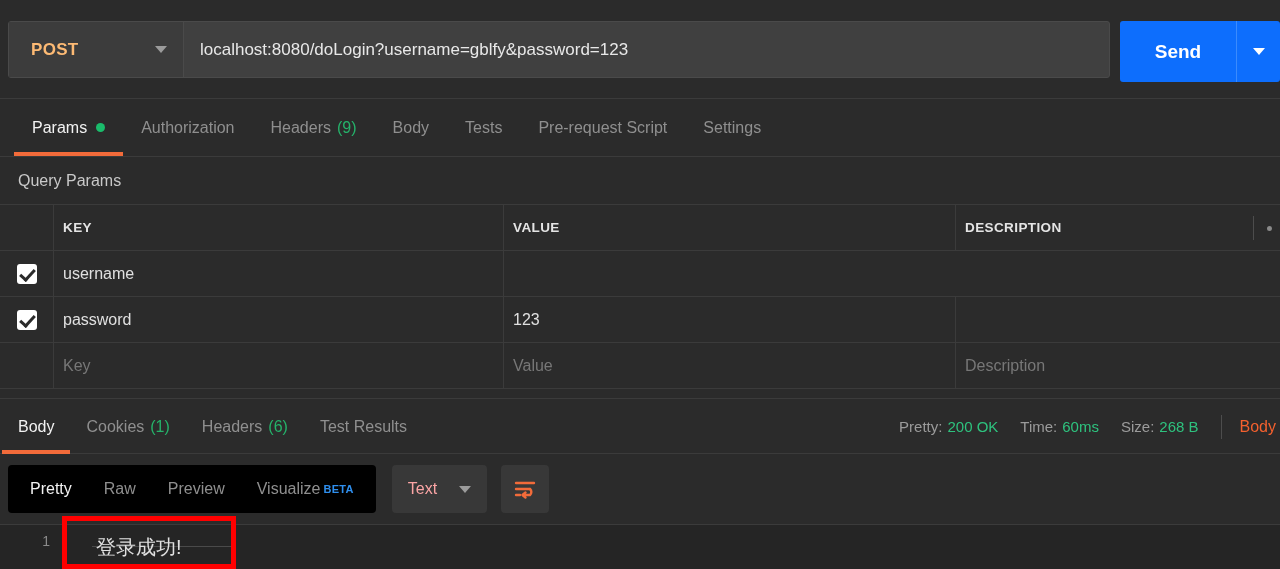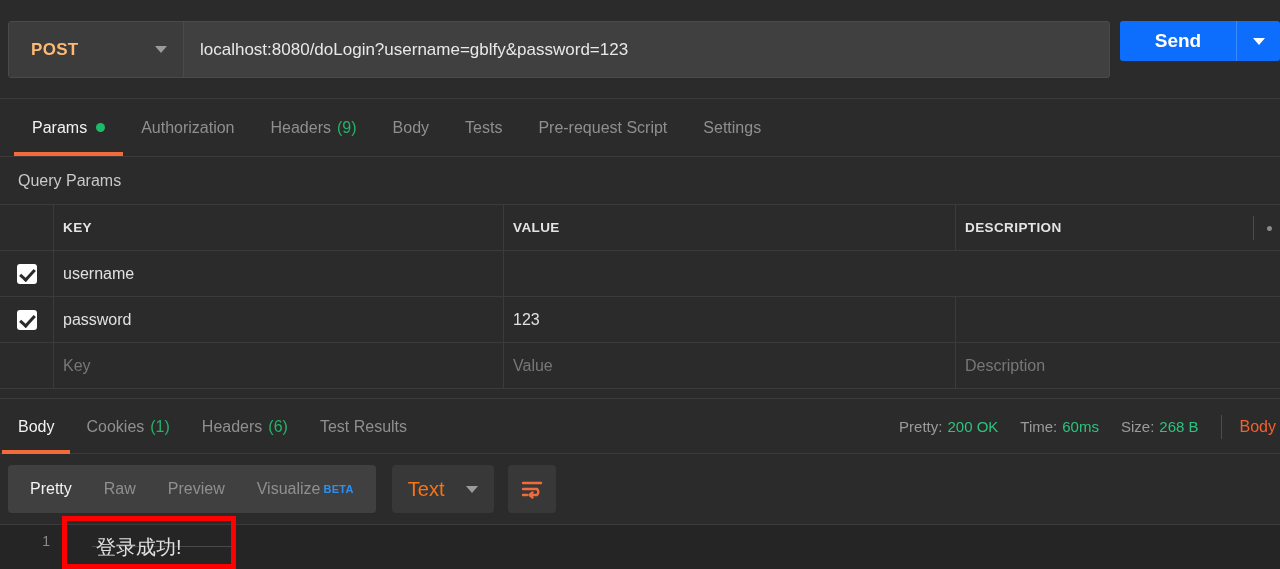--- a/index.html
+++ b/index.html
@@ -47,21 +47,21 @@
   .url-input-wrap {
     flex: 1; display: flex; align-items: center;
     padding-left: 16px; overflow: hidden;
   }
   .url-text {
     color: #e8e8e8; font-size: 17px;
     white-space: nowrap; overflow: hidden;
   }
   .send-group {
     position: absolute; left: 1120px; top: 21px;
-    width: 160px; height: 40px;
+    width: 160px; height: 61px;
     display: flex; border-radius: 3px; overflow: hidden;
   }
   .send-btn {
     flex: 1; background: #0d6efd;
     display: flex; align-items: center; justify-content: center;
     color: #fff; font-size: 19px; font-weight: bold;
     cursor: pointer;
   }
   .send-caret {
     width: 44px; background: #0d6efd;
@@ -207,38 +207,38 @@
   }
 
   
   .body-toolbar {
     position: absolute; left: 0; top: 454px;
     width: 1280px; height: 70px;
     display: flex; align-items: center;
     padding-left: 8px;
   }
   .fmt-group {
-    height: 48px; background: #404040; border-radius: 4px;
+    height: 48px; background: #000000; border-radius: 4px;
     display: flex; align-items: center; padding: 0 6px;
   }
   .fmt {
     height: 48px; display: flex; align-items: center;
     padding: 0 16px; font-size: 16px; color: #8f8f8f; cursor: pointer;
   }
   .fmt.active { color: #f2f2f2; }
   .beta {
     color: #2f8fee; font-size: 11px; font-weight: bold;
     vertical-align: super; margin-left: 3px; letter-spacing: .3px;
   }
   .select-group {
     height: 48px; background: #383838; border-radius: 4px;
     display: flex; align-items: center; padding: 0 16px;
     margin-left: 16px; cursor: pointer;
   }
-  .select-group .sv { color: #f97316; font-size: 20px; margin-right: 22px; }
+  .select-group .sv { color: #fca5a5; font-size: 16px; margin-right: 22px; }
   .wrap-btn {
     width: 48px; height: 48px; background: #383838; border-radius: 4px;
     margin-left: 14px; display: flex; align-items: center;
     justify-content: center; cursor: pointer;
   }
 
   
   .resp-body {
     position: absolute; left: 0; top: 524px;
     width: 1280px; height: 45px;

